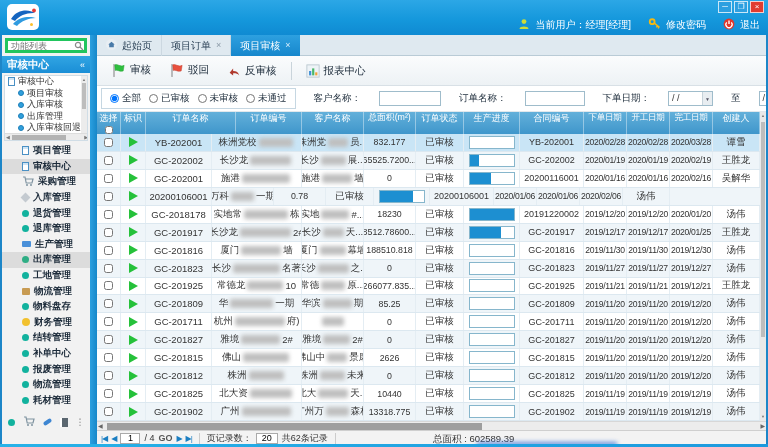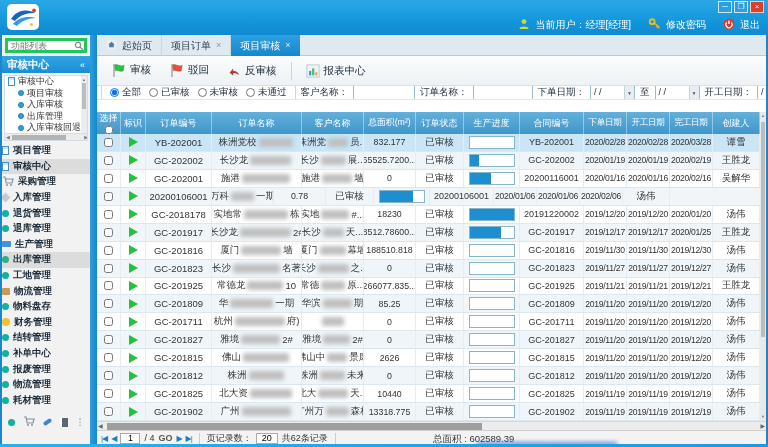--- a/index.html
+++ b/index.html
@@ -32,21 +32,21 @@
 .tree-row.child{padding-left:13px}
 .tdot{width:6px;height:6px;border-radius:50%;background:#31a0dd;border:1px solid #1d7fb8;flex:none}
 .tdoc{width:7px;height:9px;background:#fff;border:1px solid #4a90c4;box-shadow:inset 0 2px 0 #cfe4f4;flex:none}
 .tree-vscroll{position:absolute;right:0;top:0;width:6px;height:57px;background:#ececec}
 .tree-vthumb{position:absolute;left:1px;top:7px;width:4px;height:26px;background:#bdbdbd}
 .tree-varr{font-size:4px;color:#777;text-align:center;line-height:7px;display:block}
 .tree-hscroll{position:absolute;left:0;bottom:0;width:84px;height:7px;background:#ececec;border-top:1px solid #ddd}
 .tree-hthumb{position:absolute;left:7px;top:1px;width:54px;height:5px;background:#b3b3b3}
 .tree-harr{position:absolute;top:0;font-size:5px;color:#777;line-height:7px}
 .menu{position:absolute;left:0;top:108px;width:88px}
-.menu-item{height:15.6px;display:flex;align-items:center;gap:4px;padding-left:0;font-size:9.5px;font-weight:bold;color:#1c2b3a;white-space:nowrap}
+.menu-item{height:15.6px;display:flex;align-items:center;gap:4px;padding-left:20px;font-size:9.5px;font-weight:bold;color:#1c2b3a;white-space:nowrap}
 .menu-item.sel{background:#dcdcdc}
 .ic{display:inline-block;flex:none}
 .ic-doc{width:7px;height:9px;background:#fff;border:1px solid #4a90c4;box-shadow:inset 0 2px 0 #cfe4f4}
 .ic-dot{width:7px;height:7px;border-radius:50%;background:#12b29e}
 .ic-star{width:7px;height:7px;background:#c4cad0;transform:rotate(45deg)}
 .ic-chip{width:9px;height:6px;background:#4a90d9;border-radius:1px}
 .ic-walk{width:7px;height:7px;border-radius:50%;background:#2fae85}
 .ic-safe{width:8px;height:7px;background:#c89b52;border-radius:1px}
 .ic-money{width:8px;height:8px;border-radius:50%;background:#f2c12e}
 .ic-pen{width:9px;height:4px;background:#3e86d2;border-radius:2px;transform:rotate(-35deg)}
@@ -64,34 +64,34 @@
 .tab.active{background:linear-gradient(180deg,#2da0e0,#1787cc);color:#fff;border-right:none}
 .tab .x{font-size:9px;color:#8a99a6;line-height:1}
 .tab.active .x{color:#d8edfb}
 .toolbar{position:absolute;left:0;top:21px;width:669px;height:30px;background:linear-gradient(180deg,#fbfcfd,#edf2f5);
   border-bottom:1px solid #d8e0e6;display:flex;align-items:center;padding-left:5px}
 .tbtn{display:flex;align-items:flex-start;gap:4px;padding:3px 9px;font-size:10.5px;color:#1c2b3a}
 .tbtn svg{display:block}
 .tsep{width:1px;height:18px;background:#c9d4db;margin:0 5px}
 
 
-.filterbar{position:absolute;left:0;top:51px;width:669px;height:14px;background:#fff;border-bottom:1px solid #e2e8ec;
-  display:flex;align-items:center;padding-left:4px;gap:5px;font-size:9.5px;color:#1c2b3a;white-space:nowrap;overflow:hidden}
+.filterbar{position:absolute;left:0;top:51px;width:669px;height:26px;background:#fff;border-bottom:1px solid #e2e8ec;
+  display:flex;align-items:center;padding-left:4px;gap:18px;font-size:9.5px;color:#1c2b3a;white-space:nowrap;overflow:hidden}
 .rgroup{display:flex;align-items:center;gap:8px;border:1px solid #c6d7e2;padding:3px 8px;background:#fff;flex:none}
 .ritem{display:flex;align-items:center;gap:3px}
 .ritem input{width:9px;height:9px;margin:0}
 .flabel{flex:none}
 .finput{width:62px;height:15px;border:1px solid #9fbccb;font-size:9px;padding:0 2px;flex:none}
 .dcombo{width:45px;height:15px;border:1px solid #9fbccb;display:flex;align-items:stretch;font-size:9px;color:#333;background:#fff;flex:none}
 .dcombo .dv{flex:1;padding-left:3px;line-height:13px}
 .dcombo .dd{width:10px;background:#e8edf1;border-left:1px solid #c5d2da;font-size:5px;color:#556;display:flex;align-items:center;justify-content:center}
 
 
 .ghead{position:absolute;left:0;top:77px;width:663px;height:22px;background:linear-gradient(180deg,#63b0da,#3f96cb);display:flex;color:#fff}
-.hcell{flex:none;border-right:1px solid rgba(255,255,255,.4);display:flex;flex-direction:column;align-items:center;justify-content:center;
+.hcell{flex:none;border-right:1px solid rgba(255,255,255,.4);display:flex;flex-direction:column;align-items:center;justify-content:flex-start;
   font-size:9px;overflow:hidden;gap:1px;white-space:nowrap}
 .hcell input{width:8px;height:8px;margin:0}
 .gbody{position:absolute;left:0;top:99px;width:728px;height:287px;overflow:hidden;background:#fff}
 .grow{display:flex;height:17.94px;border-bottom:1px solid #dce8f0;background:#fff}
 .grow.alt{background:#eff5f9}
 .grow.sel{background:#c9e5f6}
 .gcell{flex:none;display:flex;align-items:center;justify-content:center;font-size:9.5px;color:#333;
   border-right:1px solid #e4edf3;overflow:hidden;white-space:nowrap}
 .gcell input{width:9px;height:9px;margin:0}
 .c0{width:24px}.c1{width:25px}.c2{width:66px}.c3{width:90px}.c4{width:62px}.c5{width:52px;font-size:8.8px}
@@ -399,25 +399,25 @@
     </div>
 
     <div class="ghead" id="ghead">
         <div class="hcell c0">
           <span>选择</span>
           <input type="checkbox" style="">
         </div>
         <div class="hcell c1">
           <span>标识</span>
         </div>
+        <div class="hcell c3">
+          <span>订单名称</span>
+        </div>
         <div class="hcell c2">
           <span>订单编号</span>
-        </div>
-        <div class="hcell c3">
-          <span>订单名称</span>
         </div>
         <div class="hcell c4">
           <span>客户名称</span>
         </div>
         <div class="hcell c5">
           <span>总面积(m²)</span>
         </div>
         <div class="hcell c6">
           <span>订单状态</span>
         </div>

